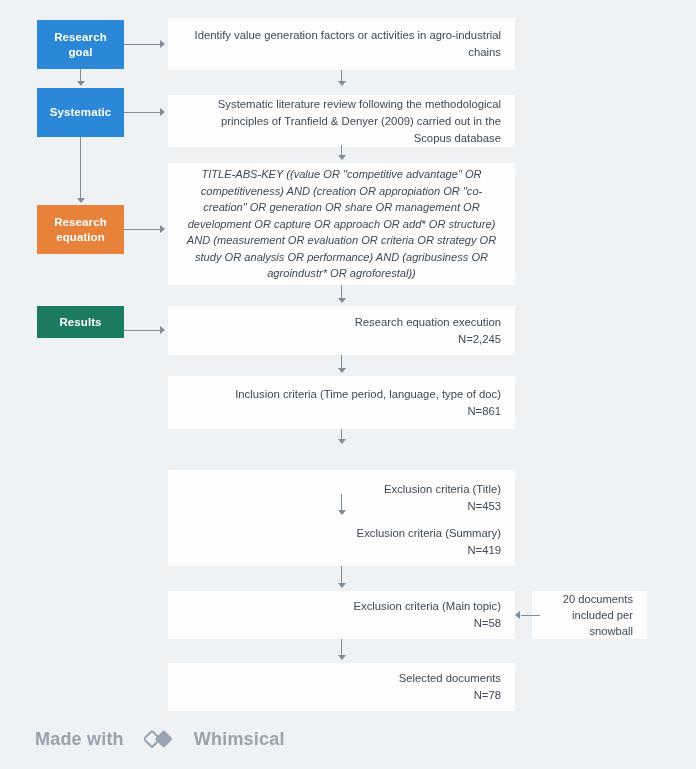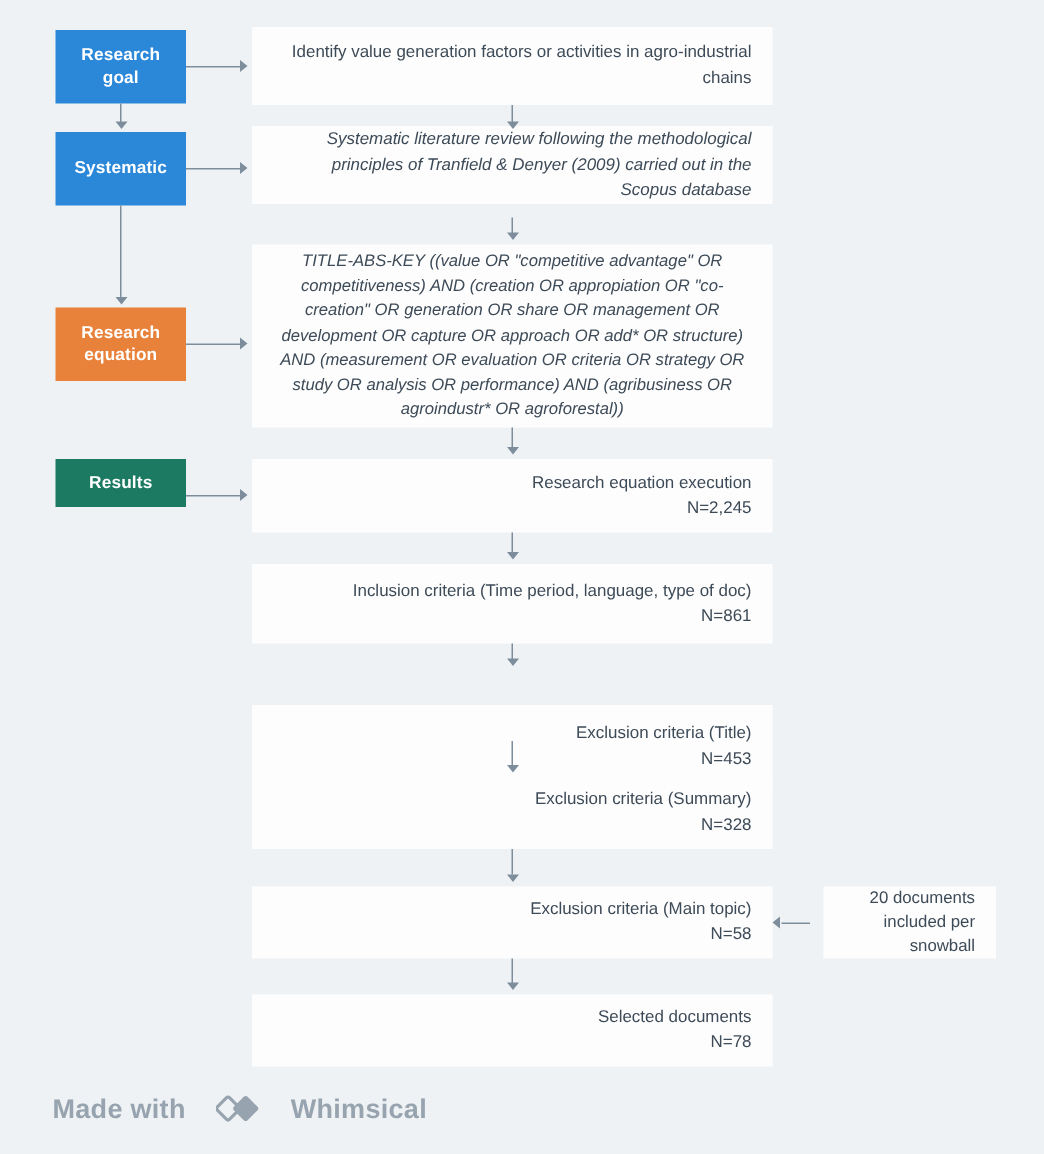--- a/index.html
+++ b/index.html
@@ -120,21 +120,21 @@
   </div>
 
   <div class="node stage green" style="left:37px;top:306px;height:32px;">
     <span>Results</span>
   </div>
 
   <div class="node box" style="top:18px;height:52px;">
     <span class="inner">Identify value generation factors or activities in agro-industrial chains</span>
   </div>
 
-  <div class="node box" style="top:84px;height:52px;font-style:italic;">
+  <div class="node box" style="top:95px;height:52px;">
     <span class="inner">Systematic literature review following the methodological principles of Tranfield &amp; Denyer (2009) carried out in the Scopus database</span>
   </div>
 
   <div class="node box equation" style="top:163px;height:122px;">
     <span class="inner">TITLE-ABS-KEY ((value OR "competitive advantage" OR competitiveness) AND (creation OR appropiation OR "co-creation" OR generation OR share OR management OR development OR capture OR approach OR add* OR structure) AND (measurement OR evaluation OR criteria OR strategy OR study OR analysis OR performance) AND (agribusiness OR agroindustr* OR agroforestal))</span>
   </div>
 
   <div class="node box" style="top:306px;height:49px;">
     <span class="inner">
       <span>Research equation execution</span><br>
@@ -152,39 +152,39 @@
   <div class="node box" style="top:470px;height:56px;">
     <span class="inner">
       <span>Exclusion criteria (Title)</span><br>
       <span>N=453</span>
     </span>
   </div>
 
   <div class="node box" style="top:518px;height:48px;">
     <span class="inner">
       <span>Exclusion criteria (Summary)</span><br>
-      <span>N=328</span>
+      <span>N=419</span>
     </span>
   </div>
 
   <div class="node box" style="top:591px;height:48px;">
     <span class="inner">
       <span>Exclusion criteria (Main topic)</span><br>
       <span>N=58</span>
     </span>
   </div>
 
   <div class="node box" style="top:663px;height:48px;">
     <span class="inner">
       <span>Selected documents</span><br>
       <span>N=78</span>
     </span>
   </div>
 
-  <div class="node box side" style="left:549px;top:591px;height:48px;">
+  <div class="node box side" style="left:532px;top:591px;height:48px;">
     <span class="inner">
       <span>20 documents</span><br>
       <span>included per snowball</span>
     </span>
   </div>
 
   <div class="vline" style="left:79.7px;top:69px;height:13px;"></div>
   <div class="arrow-down" style="left:76.5px;top:81px;"></div>
 
   <div class="vline" style="left:79.7px;top:137px;height:61px;"></div>

